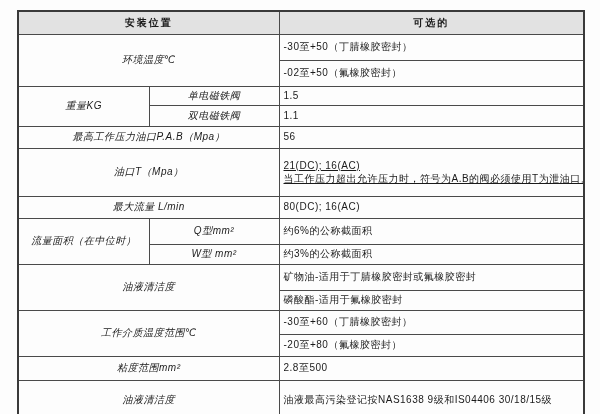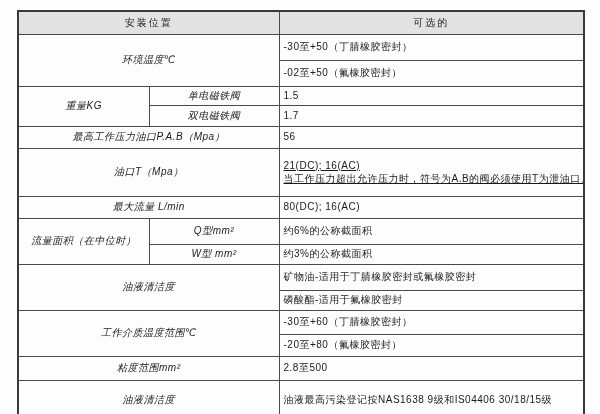--- a/index.html
+++ b/index.html
@@ -41,21 +41,21 @@
     font-style: italic;
   }
   td.val {
     text-align: left;
     padding-left: 8px;
     margin-top: 48px;
   }
   td.hdr {
     background: #e2e2e2;
     text-align: center;
-    font-weight: normal;
+    font-weight: bold;
     letter-spacing: 2px;
   }
   td.val .line { white-space: nowrap; text-decoration: underline; }
 </style>
 </head>
 <body>
 
 <div class="page">
   <table class="spec">
     <colgroup>
@@ -78,21 +78,21 @@
       <td class="val">-02至+50（氟橡胶密封）</td>
     </tr>
 
     <tr style="height:19px">
       <td rowspan="2" class="lbl">重量KG</td>
       <td class="lbl">单电磁铁阀</td>
       <td class="val">1.5</td>
     </tr>
     <tr style="height:21px">
       <td class="lbl">双电磁铁阀</td>
-      <td class="val">1.7</td>
+      <td class="val">1.1</td>
     </tr>
 
     <tr style="height:22px">
       <td colspan="2" class="lbl">最高工作压力油口P.A.B（Mpa）</td>
       <td class="val">56</td>
     </tr>
 
     <tr style="height:48px">
       <td colspan="2" class="lbl">油口T（Mpa）</td>
       <td class="val">

